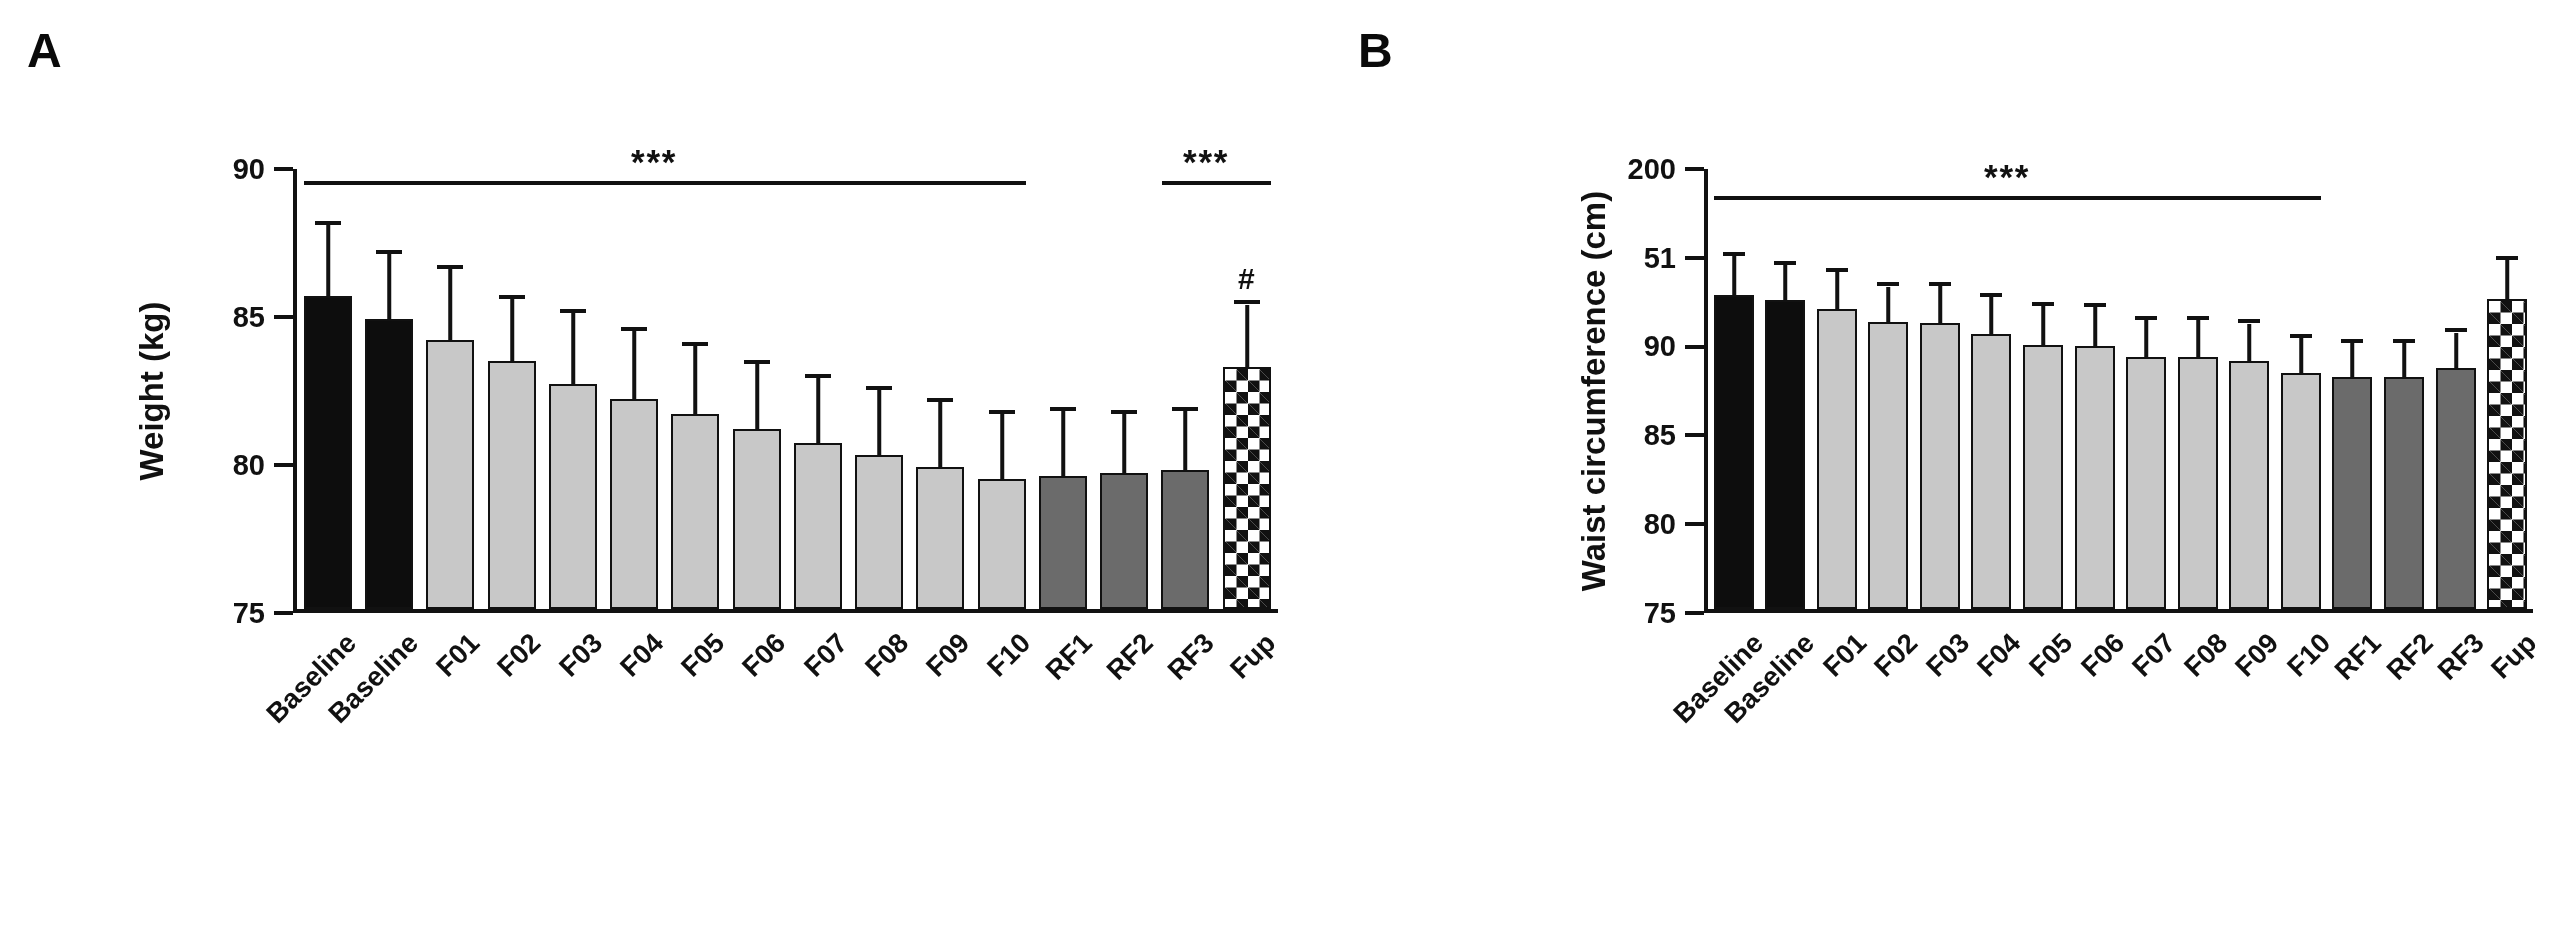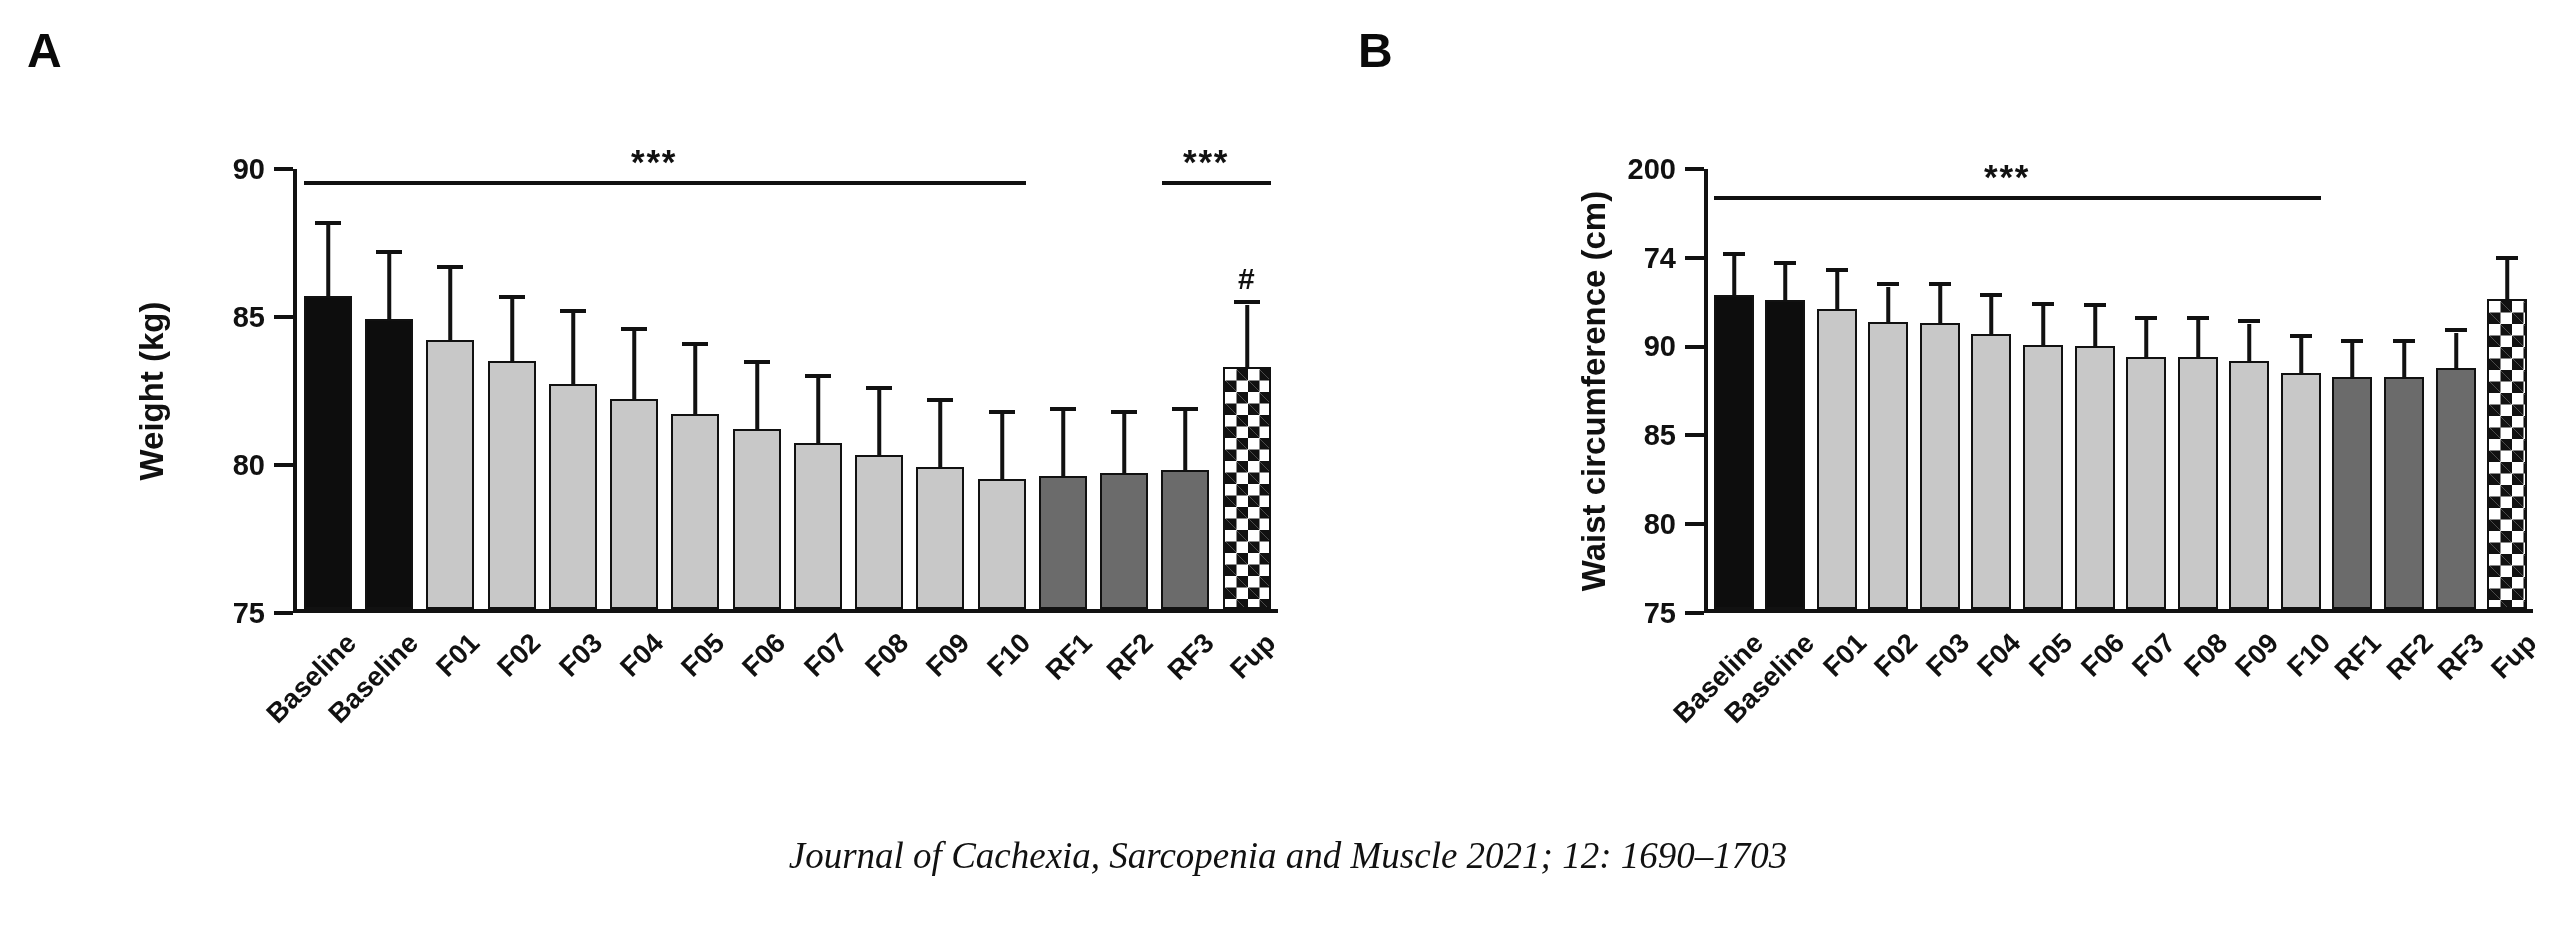--- a/index.html
+++ b/index.html
@@ -439,21 +439,21 @@
         </div>
     <div class="ytick" style="top: 442px;"></div>
         <div class="ytick-label" style="top: 444px;">75</div>
         <div class="ytick" style="top: 353px;"></div>
         <div class="ytick-label" style="top: 355px;">80</div>
         <div class="ytick" style="top: 264px;"></div>
         <div class="ytick-label" style="top: 266px;">85</div>
         <div class="ytick" style="top: 176px;"></div>
         <div class="ytick-label" style="top: 177px;">90</div>
         <div class="ytick" style="top: 87px;"></div>
-        <div class="ytick-label" style="top: 89px;">74</div>
+        <div class="ytick-label" style="top: 89px;">51</div>
         <div class="ytick" style="top: -1.8px;"></div>
         <div class="ytick-label" style="top: 0px;">200</div>
         <div class="xlabel-wrap" style="left: 43px; top: 444px;">
           <div class="xlabel" style="right: 0px;">Baseline</div>
         </div>
         <div class="xlabel-wrap" style="left: 94px; top: 444px;">
           <div class="xlabel" style="right: 0px;">Baseline</div>
         </div>
         <div class="xlabel-wrap" style="left: 146px; top: 444px;">
           <div class="xlabel" style="right: 0px;">F01</div>
@@ -495,15 +495,14 @@
           <div class="xlabel" style="right: 0px;">RF3</div>
         </div>
         <div class="xlabel-wrap" style="left: 816px; top: 444px;">
           <div class="xlabel" style="right: 0px;">Fup</div>
         </div>
         <div class="sig-line" style="left: 10px; width: 607px; top: 27px;"></div>
         <div class="sig-star" style="left: 280px; top: -12.4px;">***</div>
       </div>
   </div>
 
-  <div class="journal">Journal of Cachexia, Sarcopenia and Muscle 2021; 12: 1690–1703</div>
 </div>
 
 
 </body></html>

